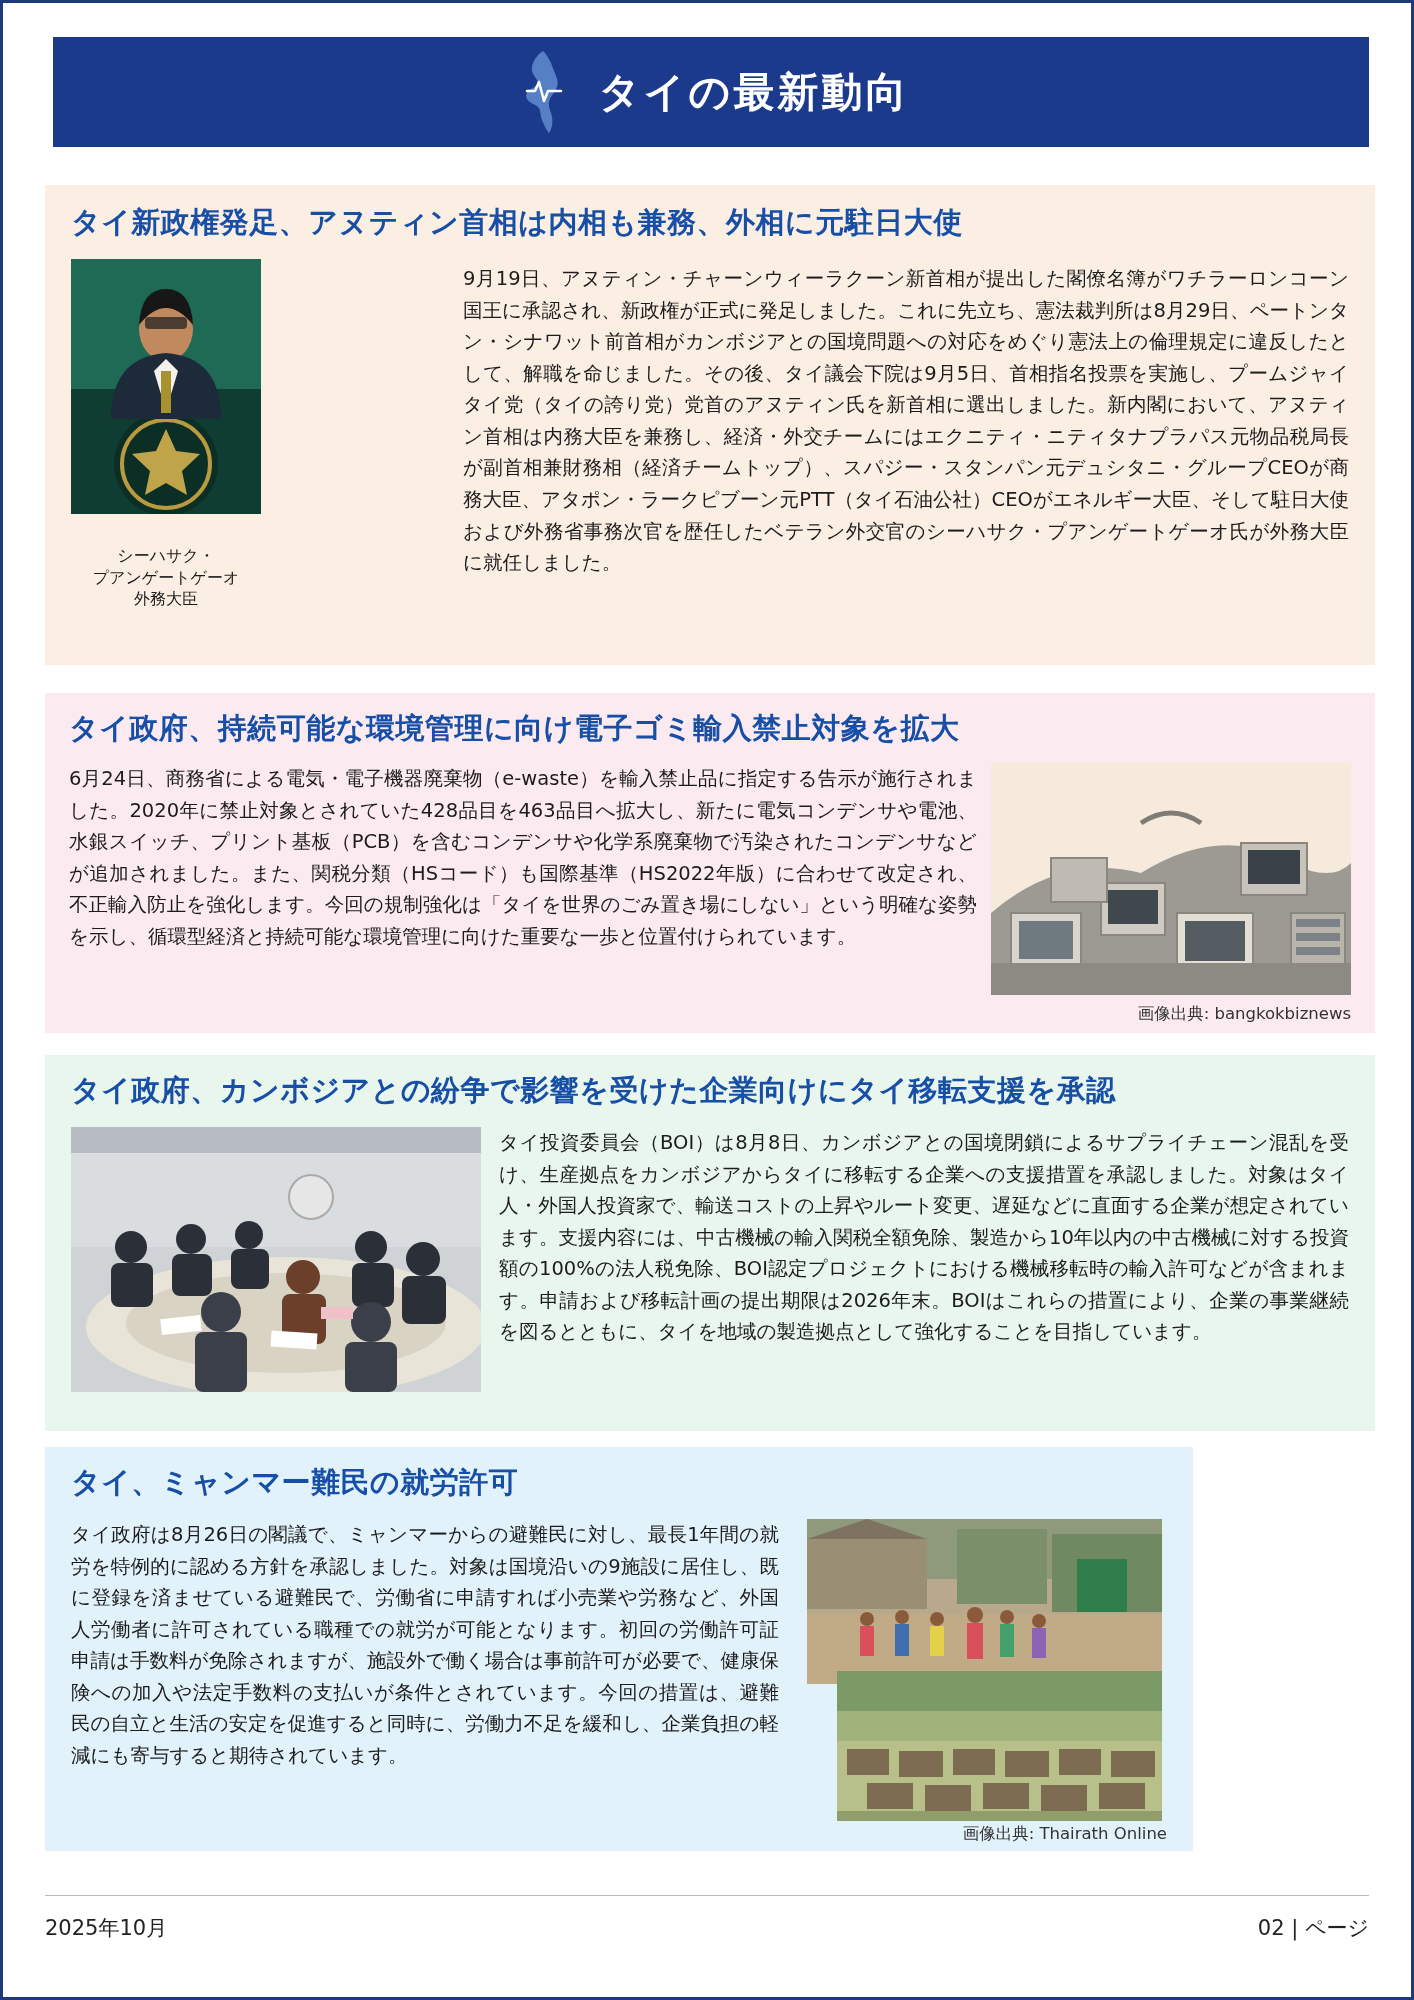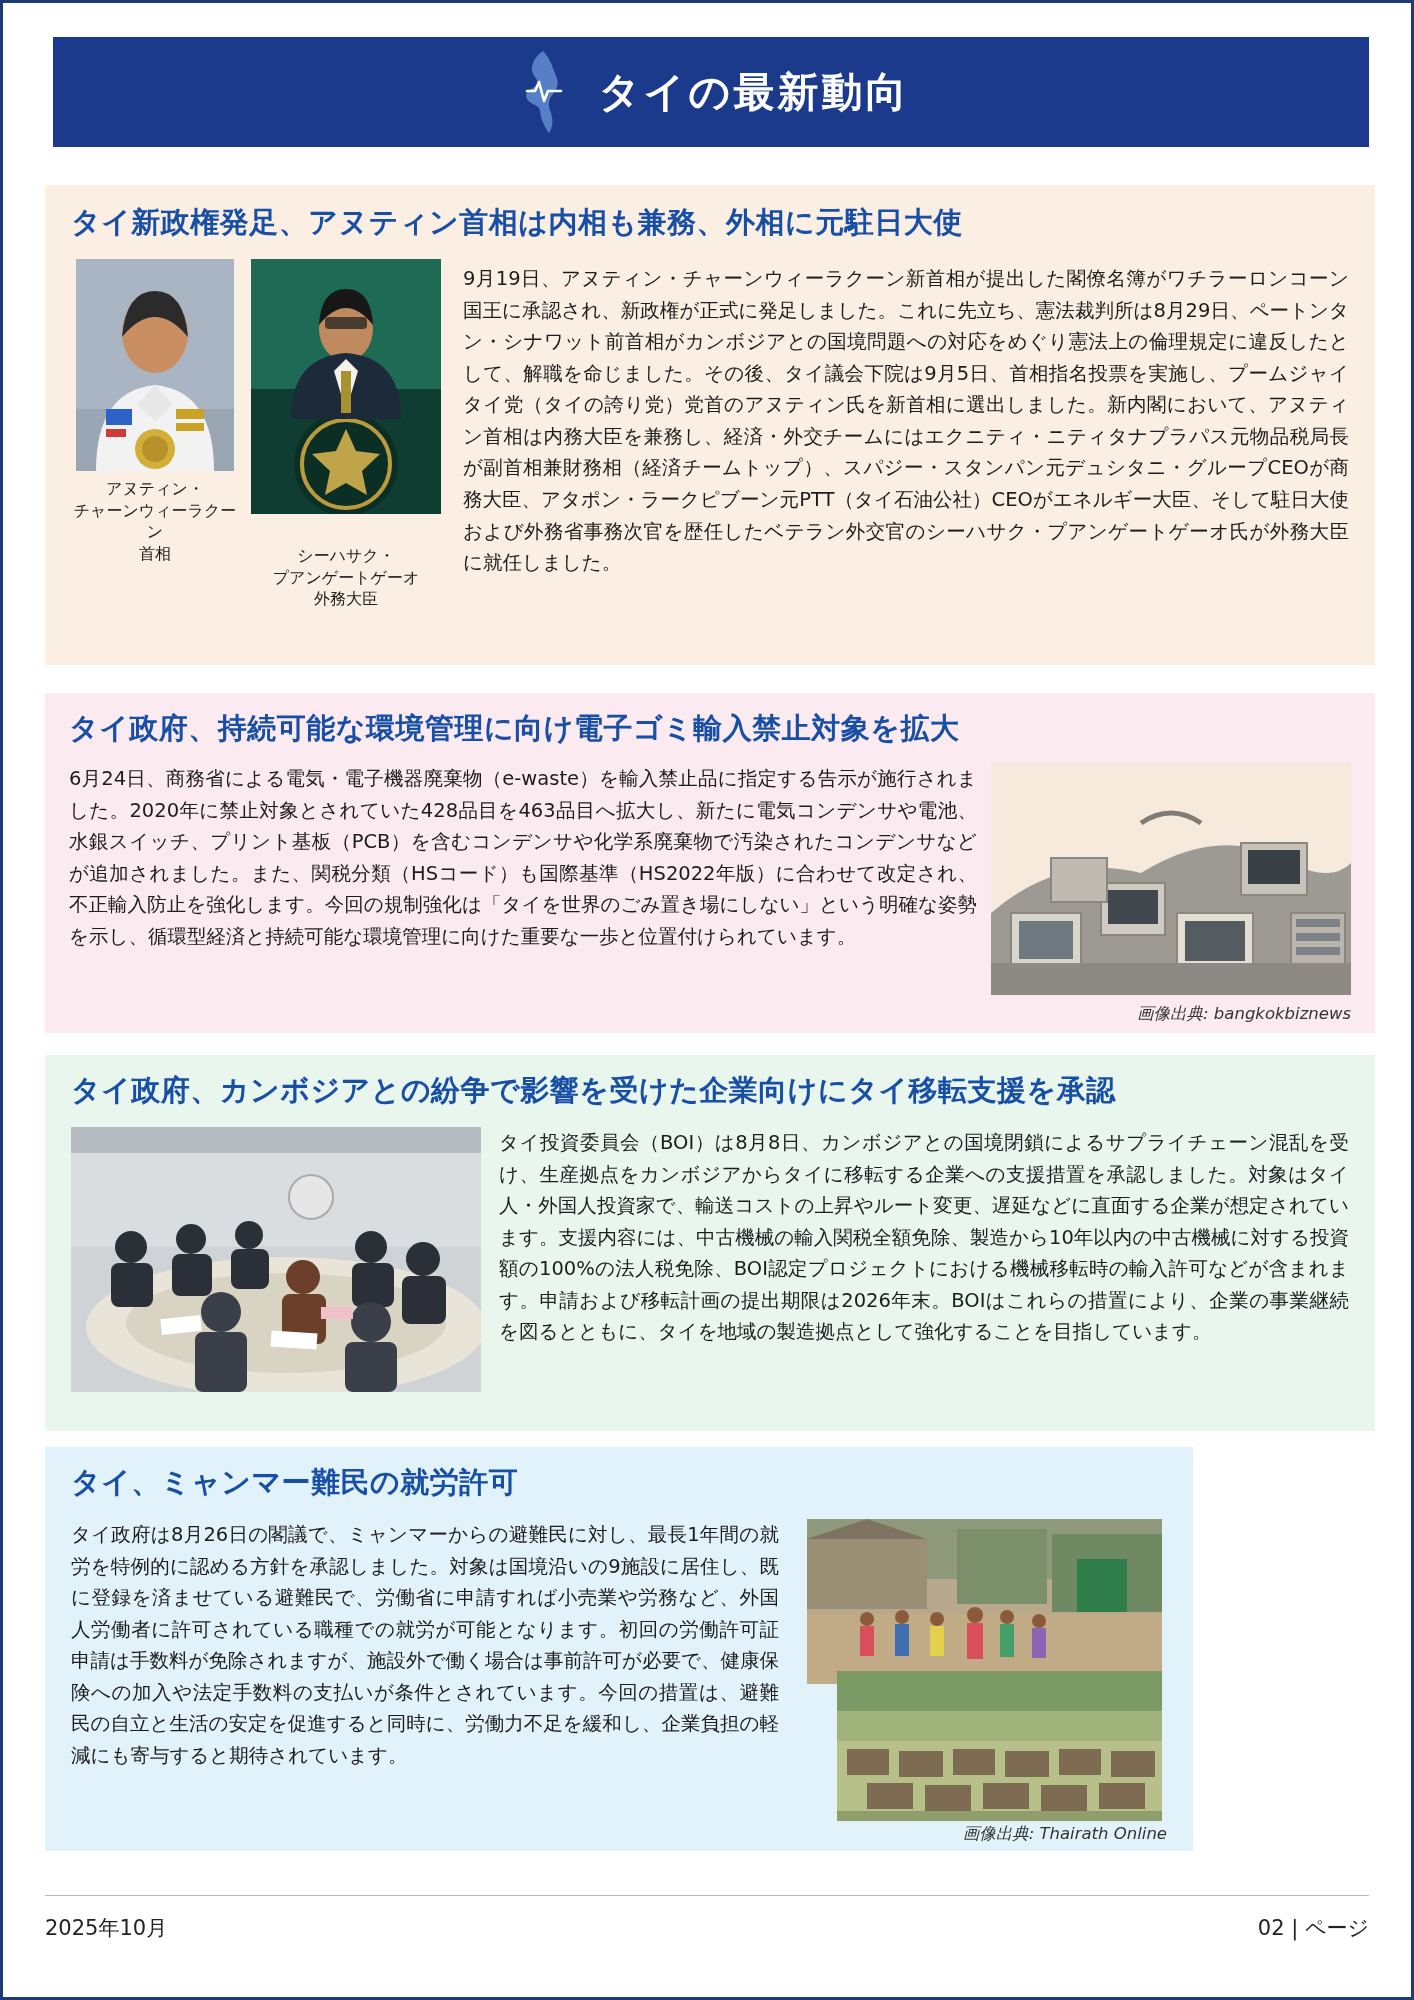--- a/index.html
+++ b/index.html
@@ -51,21 +51,20 @@
   .caption {
     font-size:16px;
     line-height:1.35;
     text-align:center;
     color:#1c1c1c;
   }
   .credit {
     font-size:16.5px;
     color:#333;
     text-align:right;
-    font-style:italic;
   }
   .photo { background:#cfcfcf; overflow:hidden; position:relative; }
   .photo svg { display:block; width:100%; height:100%; }
 
   
   #art1 {
     left:42px; top:182px; width:1330px; height:480px;
     background:#fbeee3;
     padding:18px 26px 10px 26px;
   }
@@ -143,39 +142,20 @@
         <path d="M14 42 L22 42 L26 33 L31 52 L35 42 L48 42" fill="none" stroke="#ffffff" stroke-width="2.6" stroke-linejoin="round" stroke-linecap="round"></path>
       </svg>
     </span>
     <h1>タイの最新動向</h1>
   </div>
 
   <div class="article" id="art1">
     <div class="art-title t">タイ新政権発足、アヌティン首相は内相も兼務、外相に元駐日大使</div>
     <div class="row">
       <div class="imgcol">
-        <div class="imgbox a">
-          <div class="photo">
-            <svg viewBox="0 0 158 212" preserveAspectRatio="none">
-              <rect width="158" height="212" fill="#9aa6b4"></rect>
-              <rect y="0" width="158" height="150" fill="#a9b5c2"></rect>
-              <ellipse cx="79" cy="74" rx="33" ry="40" fill="#c98f63"></ellipse>
-              <path d="M46 78 q33 -40 66 0 q-4 -46 -33 -46 q-29 0 -33 46z" fill="#2b2b2b"></path>
-              <path d="M20 212 q0 -80 59 -86 q59 6 59 86 z" fill="#f2f2f2"></path>
-              <path d="M79 126 l-18 20 l18 16 l18 -16 z" fill="#e8e8e8"></path>
-              <rect x="30" y="150" width="26" height="16" fill="#2d63c8"></rect>
-              <rect x="30" y="170" width="20" height="8" fill="#cf3a3a"></rect>
-              <rect x="100" y="150" width="28" height="10" fill="#c9a227"></rect>
-              <rect x="100" y="164" width="28" height="8" fill="#c9a227"></rect>
-              <circle cx="79" cy="190" r="20" fill="#d4af37"></circle>
-              <circle cx="79" cy="190" r="13" fill="#b8912b"></circle>
-            </svg>
-          </div>
-          <div class="caption">アヌティン・<br>チャーンウィーラクーン<br>首相</div>
-        </div>
         <div class="imgbox b">
           <div class="photo">
             <svg viewBox="0 0 190 255" preserveAspectRatio="none">
               <rect width="190" height="255" fill="#1f6a55"></rect>
               <rect y="130" width="190" height="125" fill="#0f3d31"></rect>
               <circle cx="95" cy="205" r="52" fill="#0b2e25" opacity="0.9"></circle>
               <circle cx="95" cy="205" r="44" fill="none" stroke="#b99a3f" stroke-width="4"></circle>
               <path d="M95 170 l10 22 l24 3 l-18 17 l5 24 l-21 -12 l-21 12 l5 -24 l-18 -17 l24 -3z" fill="#c0a44a"></path>
               <ellipse cx="95" cy="70" rx="27" ry="32" fill="#c08a5e"></ellipse>
               <path d="M68 66 q27 -34 54 0 q-2 -36 -27 -36 q-25 0 -27 36z" fill="#171717"></path>

